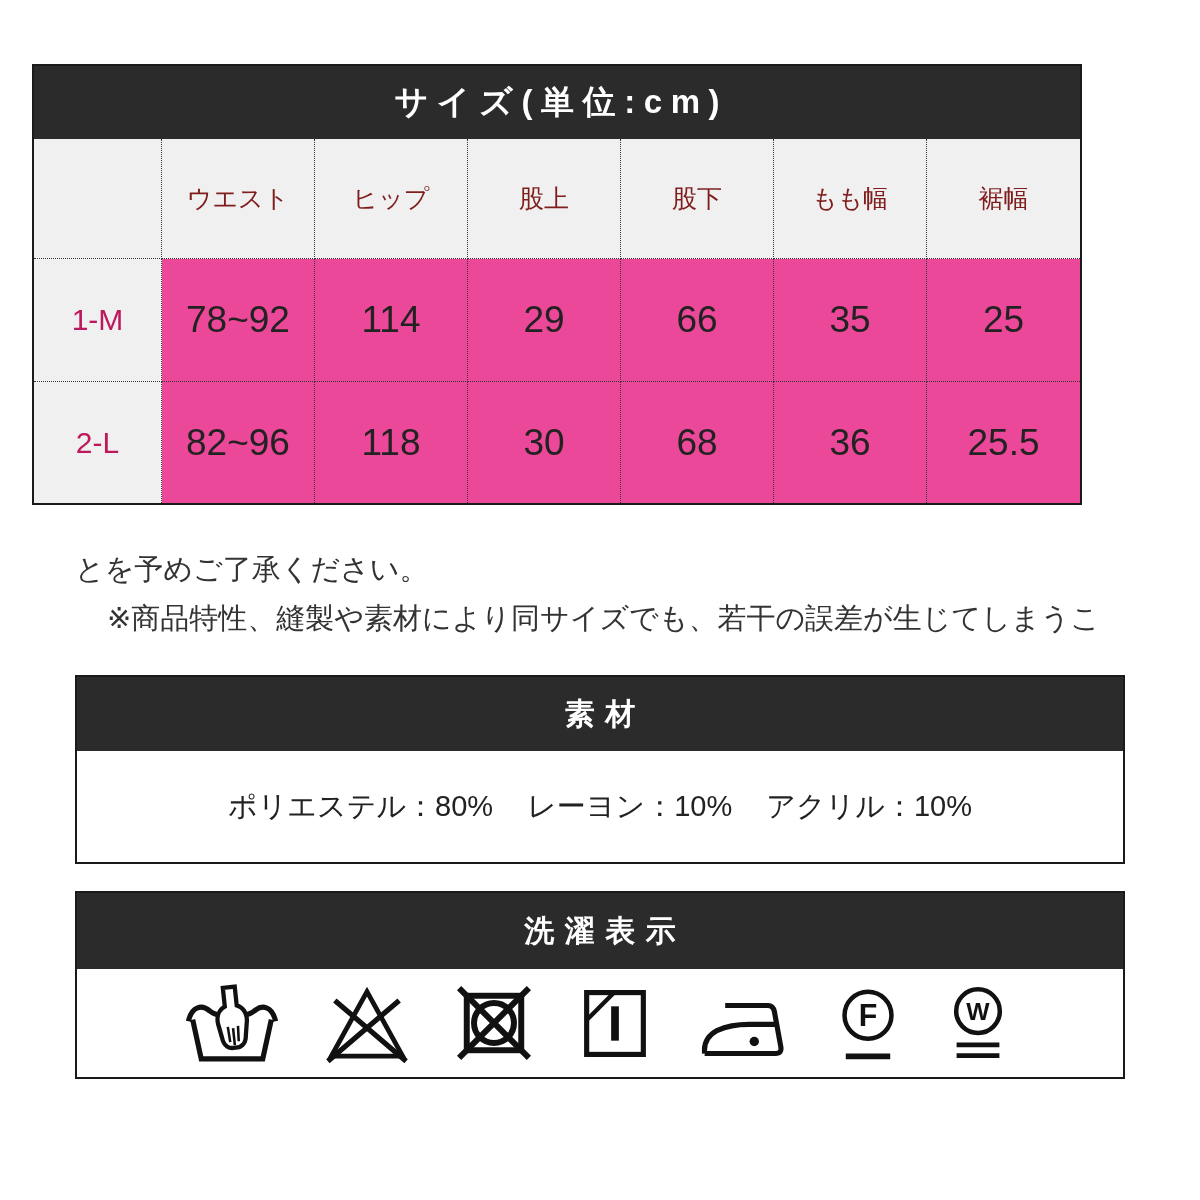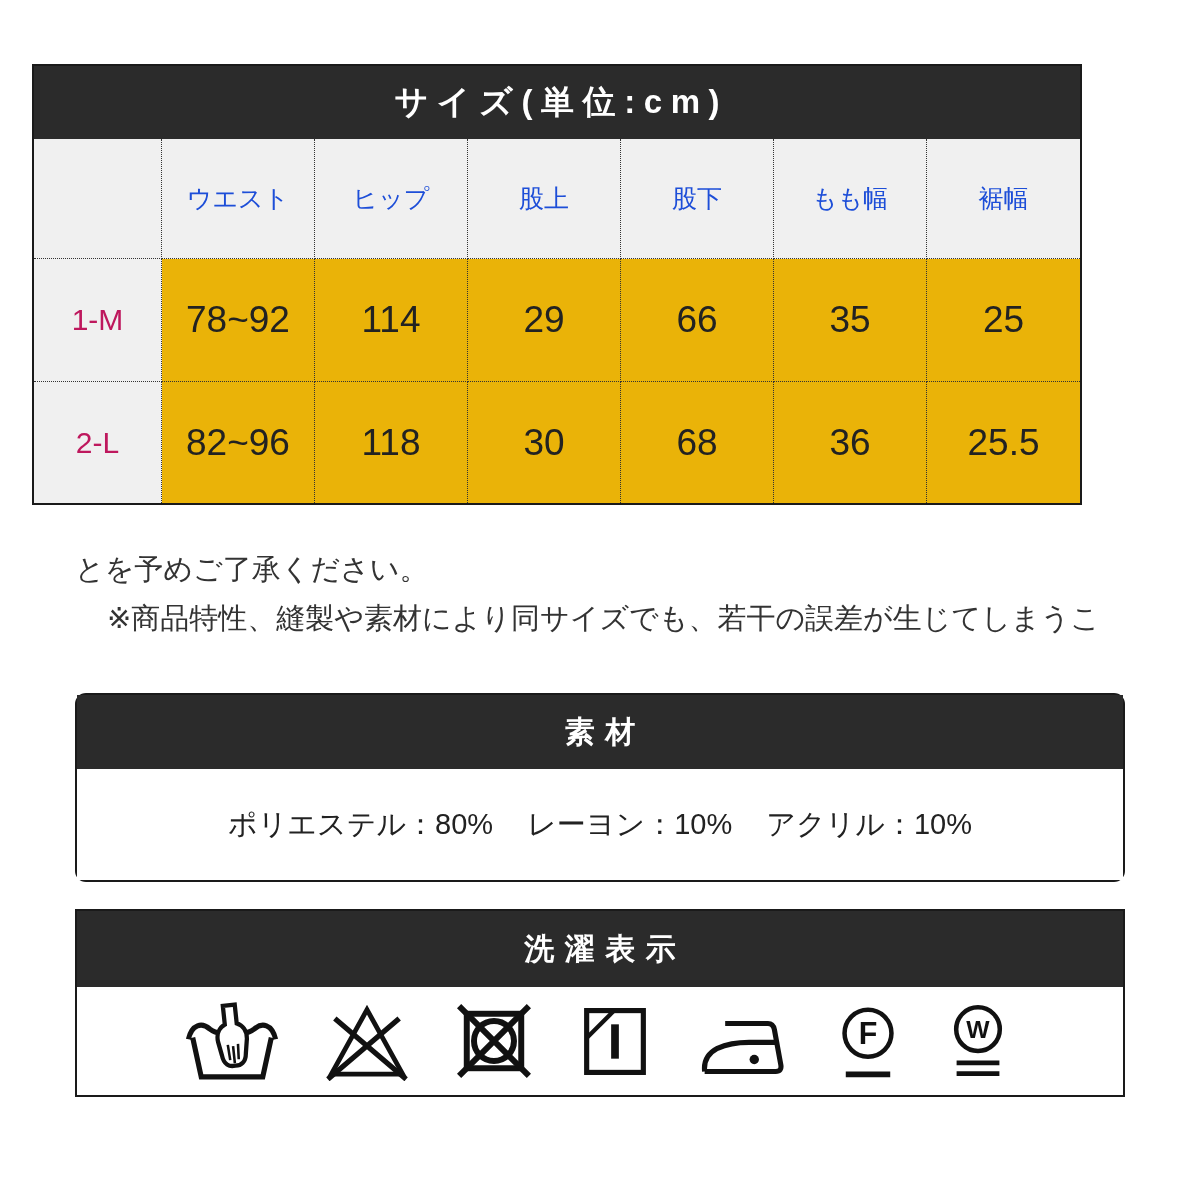--- a/index.html
+++ b/index.html
@@ -15,39 +15,39 @@
   .bar-title{color:#fff;font-weight:bold;white-space:nowrap;}
 
   
   .size-section{margin-top:64px;border:2px solid #1a1a1a;margin-left:32px;}
   .size-section .bar{height:73px;}
   .size-section .bar-title{font-size:33px;letter-spacing:0.26em;padding-left:0.26em;}
   .size-grid{display:grid;grid-template-columns:128px repeat(6,1fr);background:#fff;}
   .cell{
     display:flex;align-items:center;justify-content:center;
     border-right:1px dotted #333;border-bottom:1px dotted #333;
-    box-sizing:border-box;background:#eab308;
+    box-sizing:border-box;background:#ec4899;
   }
   .cell.last-col{border-right:none;}
   .cell.last-row{border-bottom:none;}
   .cell.gray{background:#f0f0f0;}
-  .hcell{height:120px;font-size:25px;color:#1d4ed8;}
+  .hcell{height:120px;font-size:25px;color:#7f1d1d;}
   .rcell-1{height:123px;}
   .rcell-2{height:121px;}
   .row-label{font-size:30px;color:#be185d;}
   .value{font-size:37px;color:#222;}
 
   
   .notes{margin-top:40px;font-size:29px;line-height:49px;color:#333;}
   .note-line{white-space:nowrap;}
   .note-line.indent{padding-left:32px;}
 
   
   .info-box{border:2px solid #1a1a1a;}
-  .material-box{margin-top:50px;border-radius:11px;}
+  .material-box{margin-top:32px;}
   .material-box .bar{height:74px;}
   .laundry-box{margin-top:27px;}
   .laundry-box .bar{height:76px;}
   .info-box .bar-title{font-size:30px;letter-spacing:0.35em;padding-left:0.35em;}
   .material-body{
     height:111px;display:flex;align-items:center;justify-content:center;
     font-size:29px;color:#222;background:#fff;
   }
   .material-item{margin:0 17px;white-space:nowrap;}
   .laundry-body{

